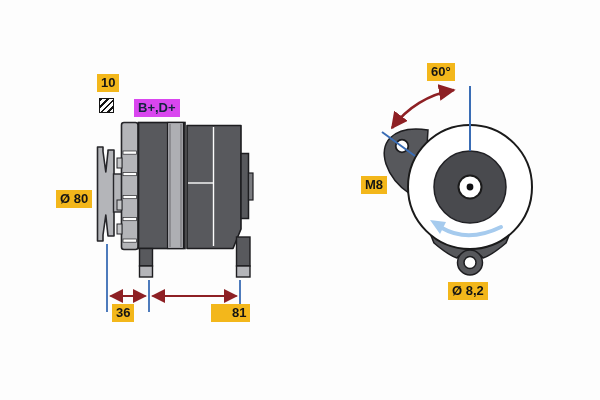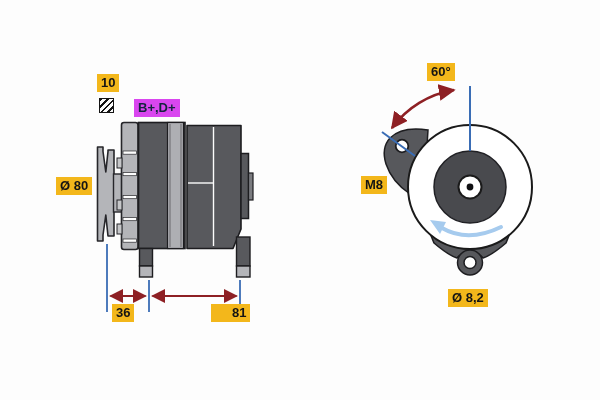--- a/index.html
+++ b/index.html
@@ -111,20 +111,20 @@
     <g>
       <line x1="470" y1="86" x2="470" y2="151" stroke="#3A6DB5" stroke-width="2"></line>
       <path d="M 454,90 A 96,96 0 0 0 392,128" fill="none" stroke="#8E2024" stroke-width="2.6" marker-start="url(#arrRed)" marker-end="url(#arrRed)"></path>
       <line x1="382" y1="132" x2="415" y2="156" stroke="#3A6DB5" stroke-width="2"></line>
     </g>
   </svg>
 
   <div class="tag" style="left:97px;top:74px;">10</div>
   <div class="hatch" style="left:99px;top:98px;"></div>
   <div class="tag blue" style="left:134px;top:99px;">B+,D+</div>
-  <div class="tag" style="left:56px;top:177px;">Ø 80</div>
+  <div class="tag" style="left:56px;top:190px;">Ø 80</div>
   <div class="tag" style="left:112px;top:304px;">36</div>
   <div class="tag" style="left:211px;top:304px;padding-left:21px;">81</div>
   <div class="tag" style="left:427px;top:63px;">60°</div>
   <div class="tag" style="left:361px;top:139px;margin-top:37px;">M8</div>
-  <div class="tag" style="left:448px;top:289px;">Ø 8,2</div>
+  <div class="tag" style="left:448px;top:282px;">Ø 8,2</div>
 
 </div>
 
 </body></html>

